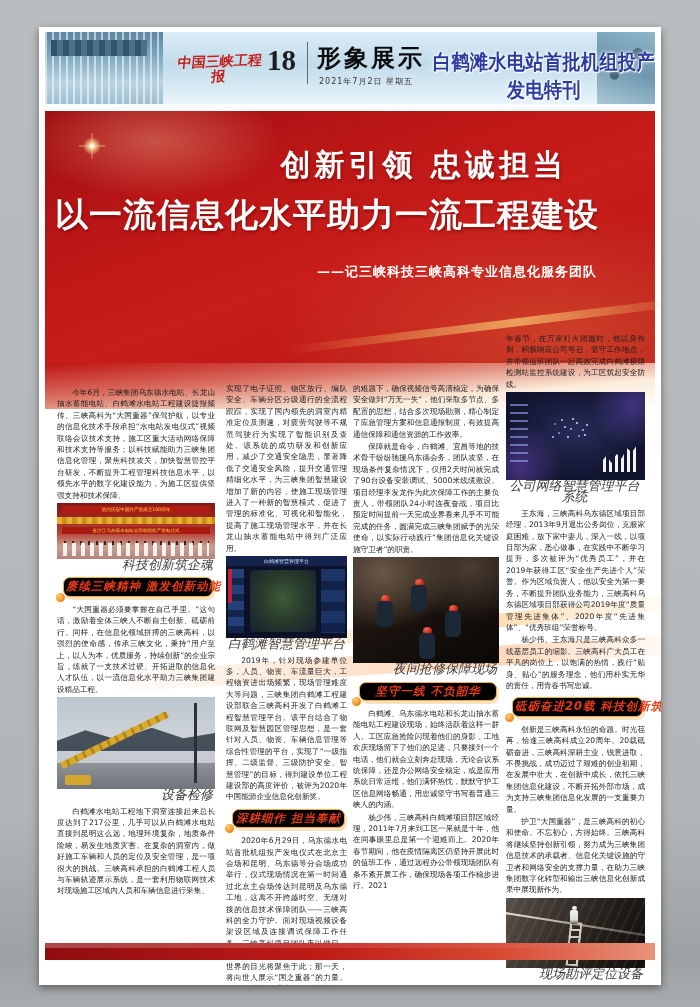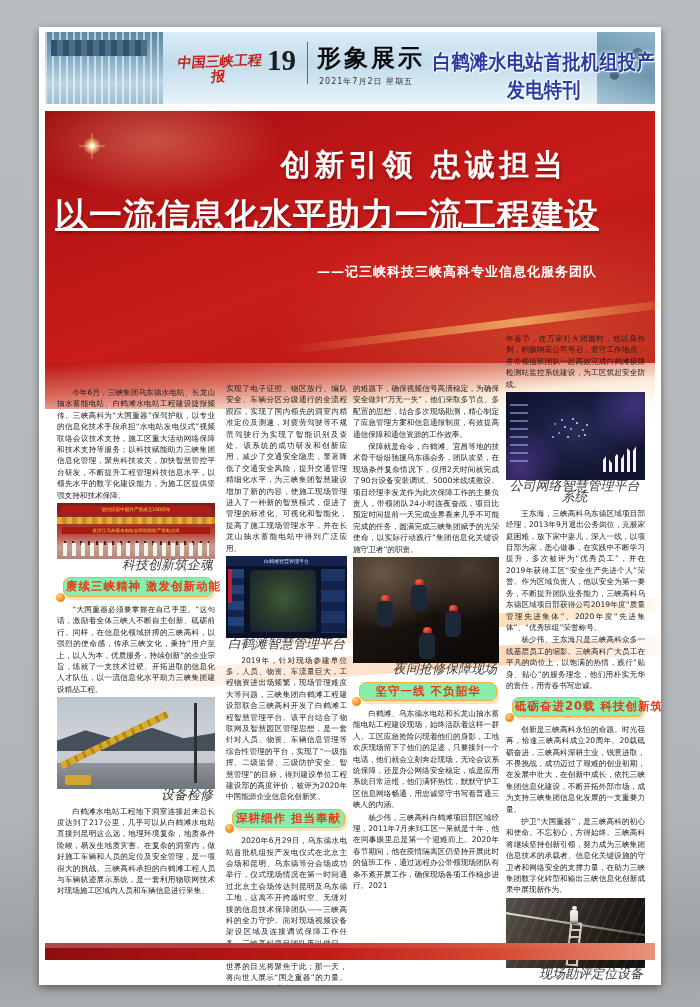--- a/index.html
+++ b/index.html
@@ -79,44 +79,43 @@
       linear-gradient(0deg,transparent 47%,rgba(255,230,170,.8) 50%,transparent 53%);
   }
   .h-line1{
     position:absolute;right:88px;top:34px;font-size:30px;font-weight:bold;color:#ffffff;
     letter-spacing:4px;text-shadow:1px 2px 3px rgba(90,0,0,.5);margin-left:16px;
   }
   .h-line2{
     position:absolute;left:0;right:46px;top:82px;text-align:center;
     font-size:33px;font-weight:bold;color:#ffffff;letter-spacing:1px;
     text-shadow:1px 2px 3px rgba(90,0,0,.5);
-    text-decoration:underline;
   }
   .h-sub{
     position:absolute;right:58px;top:152px;font-size:13px;font-weight:bold;color:#ffffff;
     letter-spacing:1px;
   }
   
   .col{position:absolute;font-size:7.6px;line-height:11.4px;color:#1c1c1e;text-align:justify;}
   .c1{left:18px;top:360px;width:158px;}
   .c2{left:187px;top:356px;width:121px;}
   .c3{left:314px;top:356px;width:146px;}
   .c4{left:467px;top:306px;width:139px;}
   .para{margin:0 0 1px 0;text-indent:2em;}
   .para.noind{text-indent:0;}
   .cap{
     font-size:13px;color:#3a3a3c;text-align:right;font-style:italic;
     font-family:Liberation Mono, monospace;margin:1px 2px 4px 0;
   }
   .cap.center{text-align:center;}
   .headpill{margin:6px 2px 7px 6px;position:relative;}
   .headpill .pill{
-    display:block;border:1.5px solid #f3b03c;border-radius:7px;background:#86efac;
+    display:block;border:1.5px solid #f3b03c;border-radius:7px;background:#000000;
     color:#e63a18;font-weight:bold;font-size:11.5px;letter-spacing:1px;text-align:center;
-    padding:3px 2px;box-shadow:2px 3px 0 rgba(230,150,40,.28);text-indent:0;white-space:nowrap;
+    padding:3px 2px;box-shadow:2px 3px 0 rgba(230,150,40,.28);text-indent:0;white-space:nowrap;font-style:italic;
   }
   .headpill .ball{
     position:absolute;left:-7px;bottom:-5px;width:9px;height:9px;border-radius:50%;
     background:radial-gradient(circle at 35% 30%,#ffd27a,#f08413 70%);
   }
   .photo{position:relative;width:100%;overflow:hidden;margin:2px 0 1px 0;}
   
   .ph-group{height:56px;
     background:linear-gradient(180deg,#7e1b18 0%,#a32723 30%,#b8463c 55%,#c9a294 78%,#b3837a 100%);}
   .ph-group .pban{position:absolute;left:3%;width:94%;background:#b01c12;color:#ffd84a;
@@ -201,21 +200,21 @@
 </style>
 </head>
 <body>
 
 <div class="page">
 
   <div class="masthead">
     <div class="dam dam-left"></div>
     <div class="dam dam-right"></div>
     <div class="paper-name">中国三峡工程报</div>
-    <div class="page-no">19</div>
+    <div class="page-no">18</div>
     <div class="mast-divider"></div>
     <div class="section-title">形象展示</div>
     <div class="issue-date">2021年7月2日 星期五</div>
     <div class="special">白鹤滩水电站首批机组投产发电特刊</div>
   </div>
 
   <div class="banner">
     <div class="sparkle"></div>
     <div class="streak streak1"></div>
     <div class="h-line1">创新引领 忠诚担当</div>

